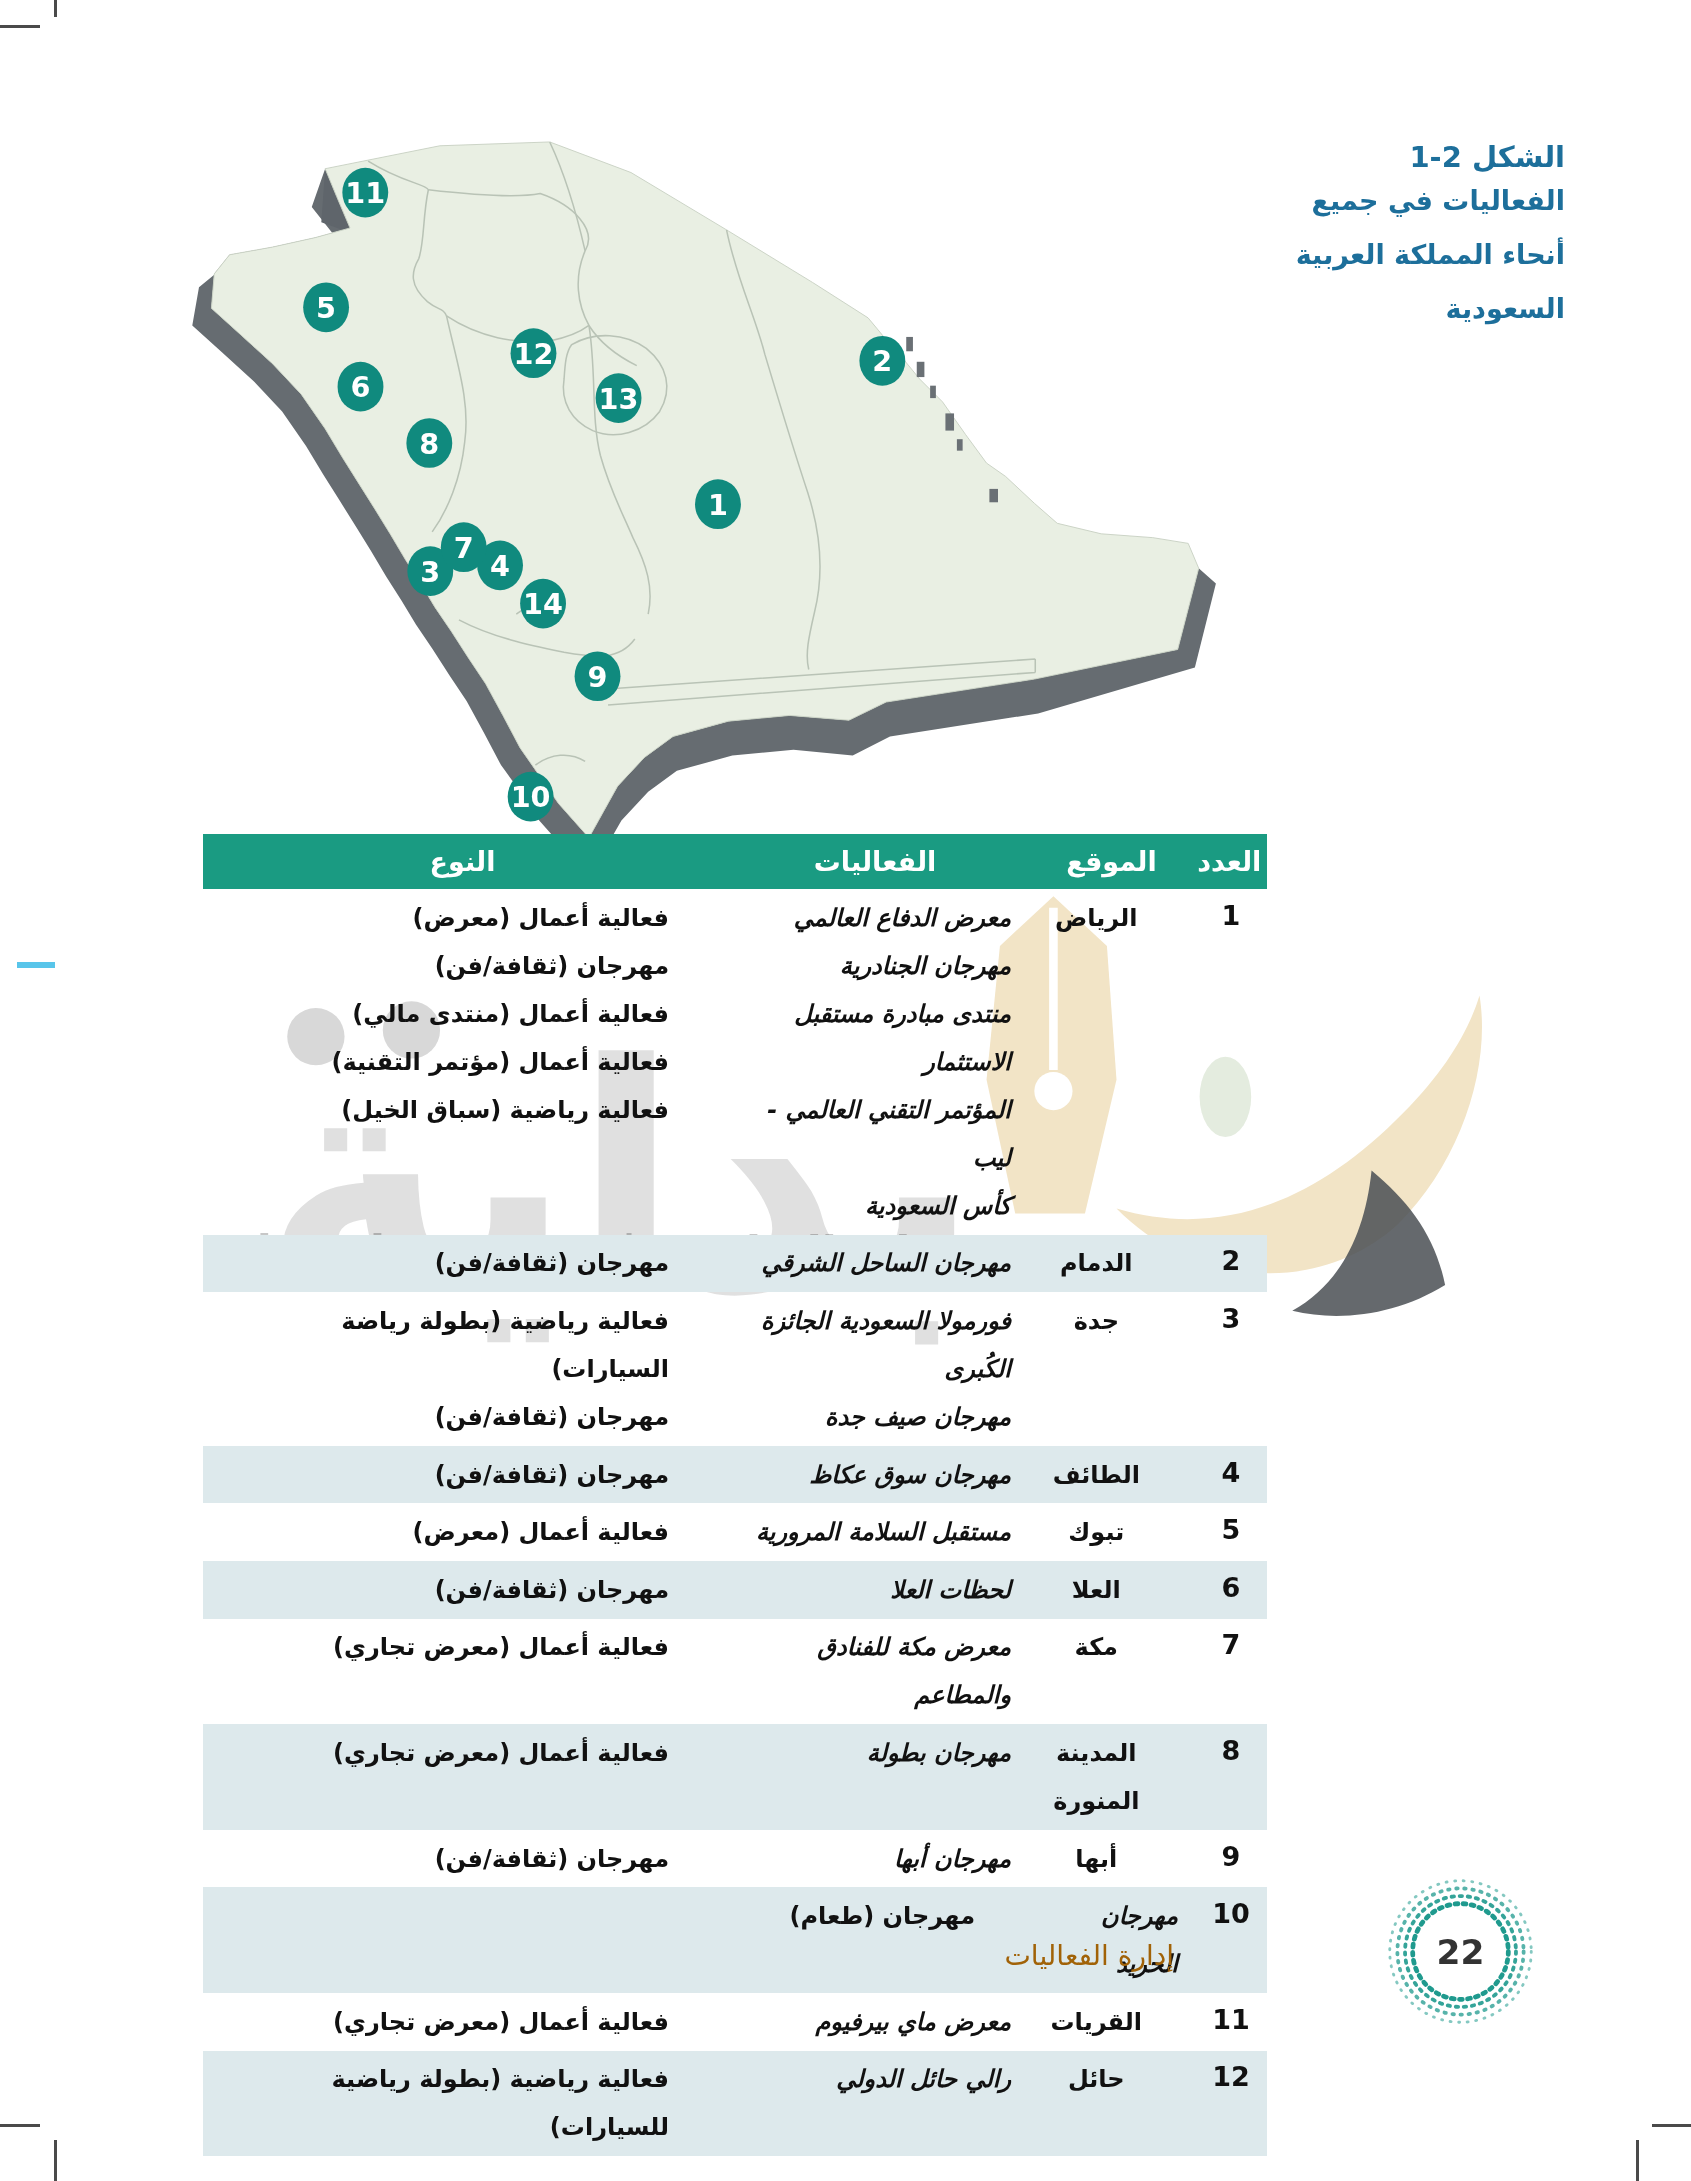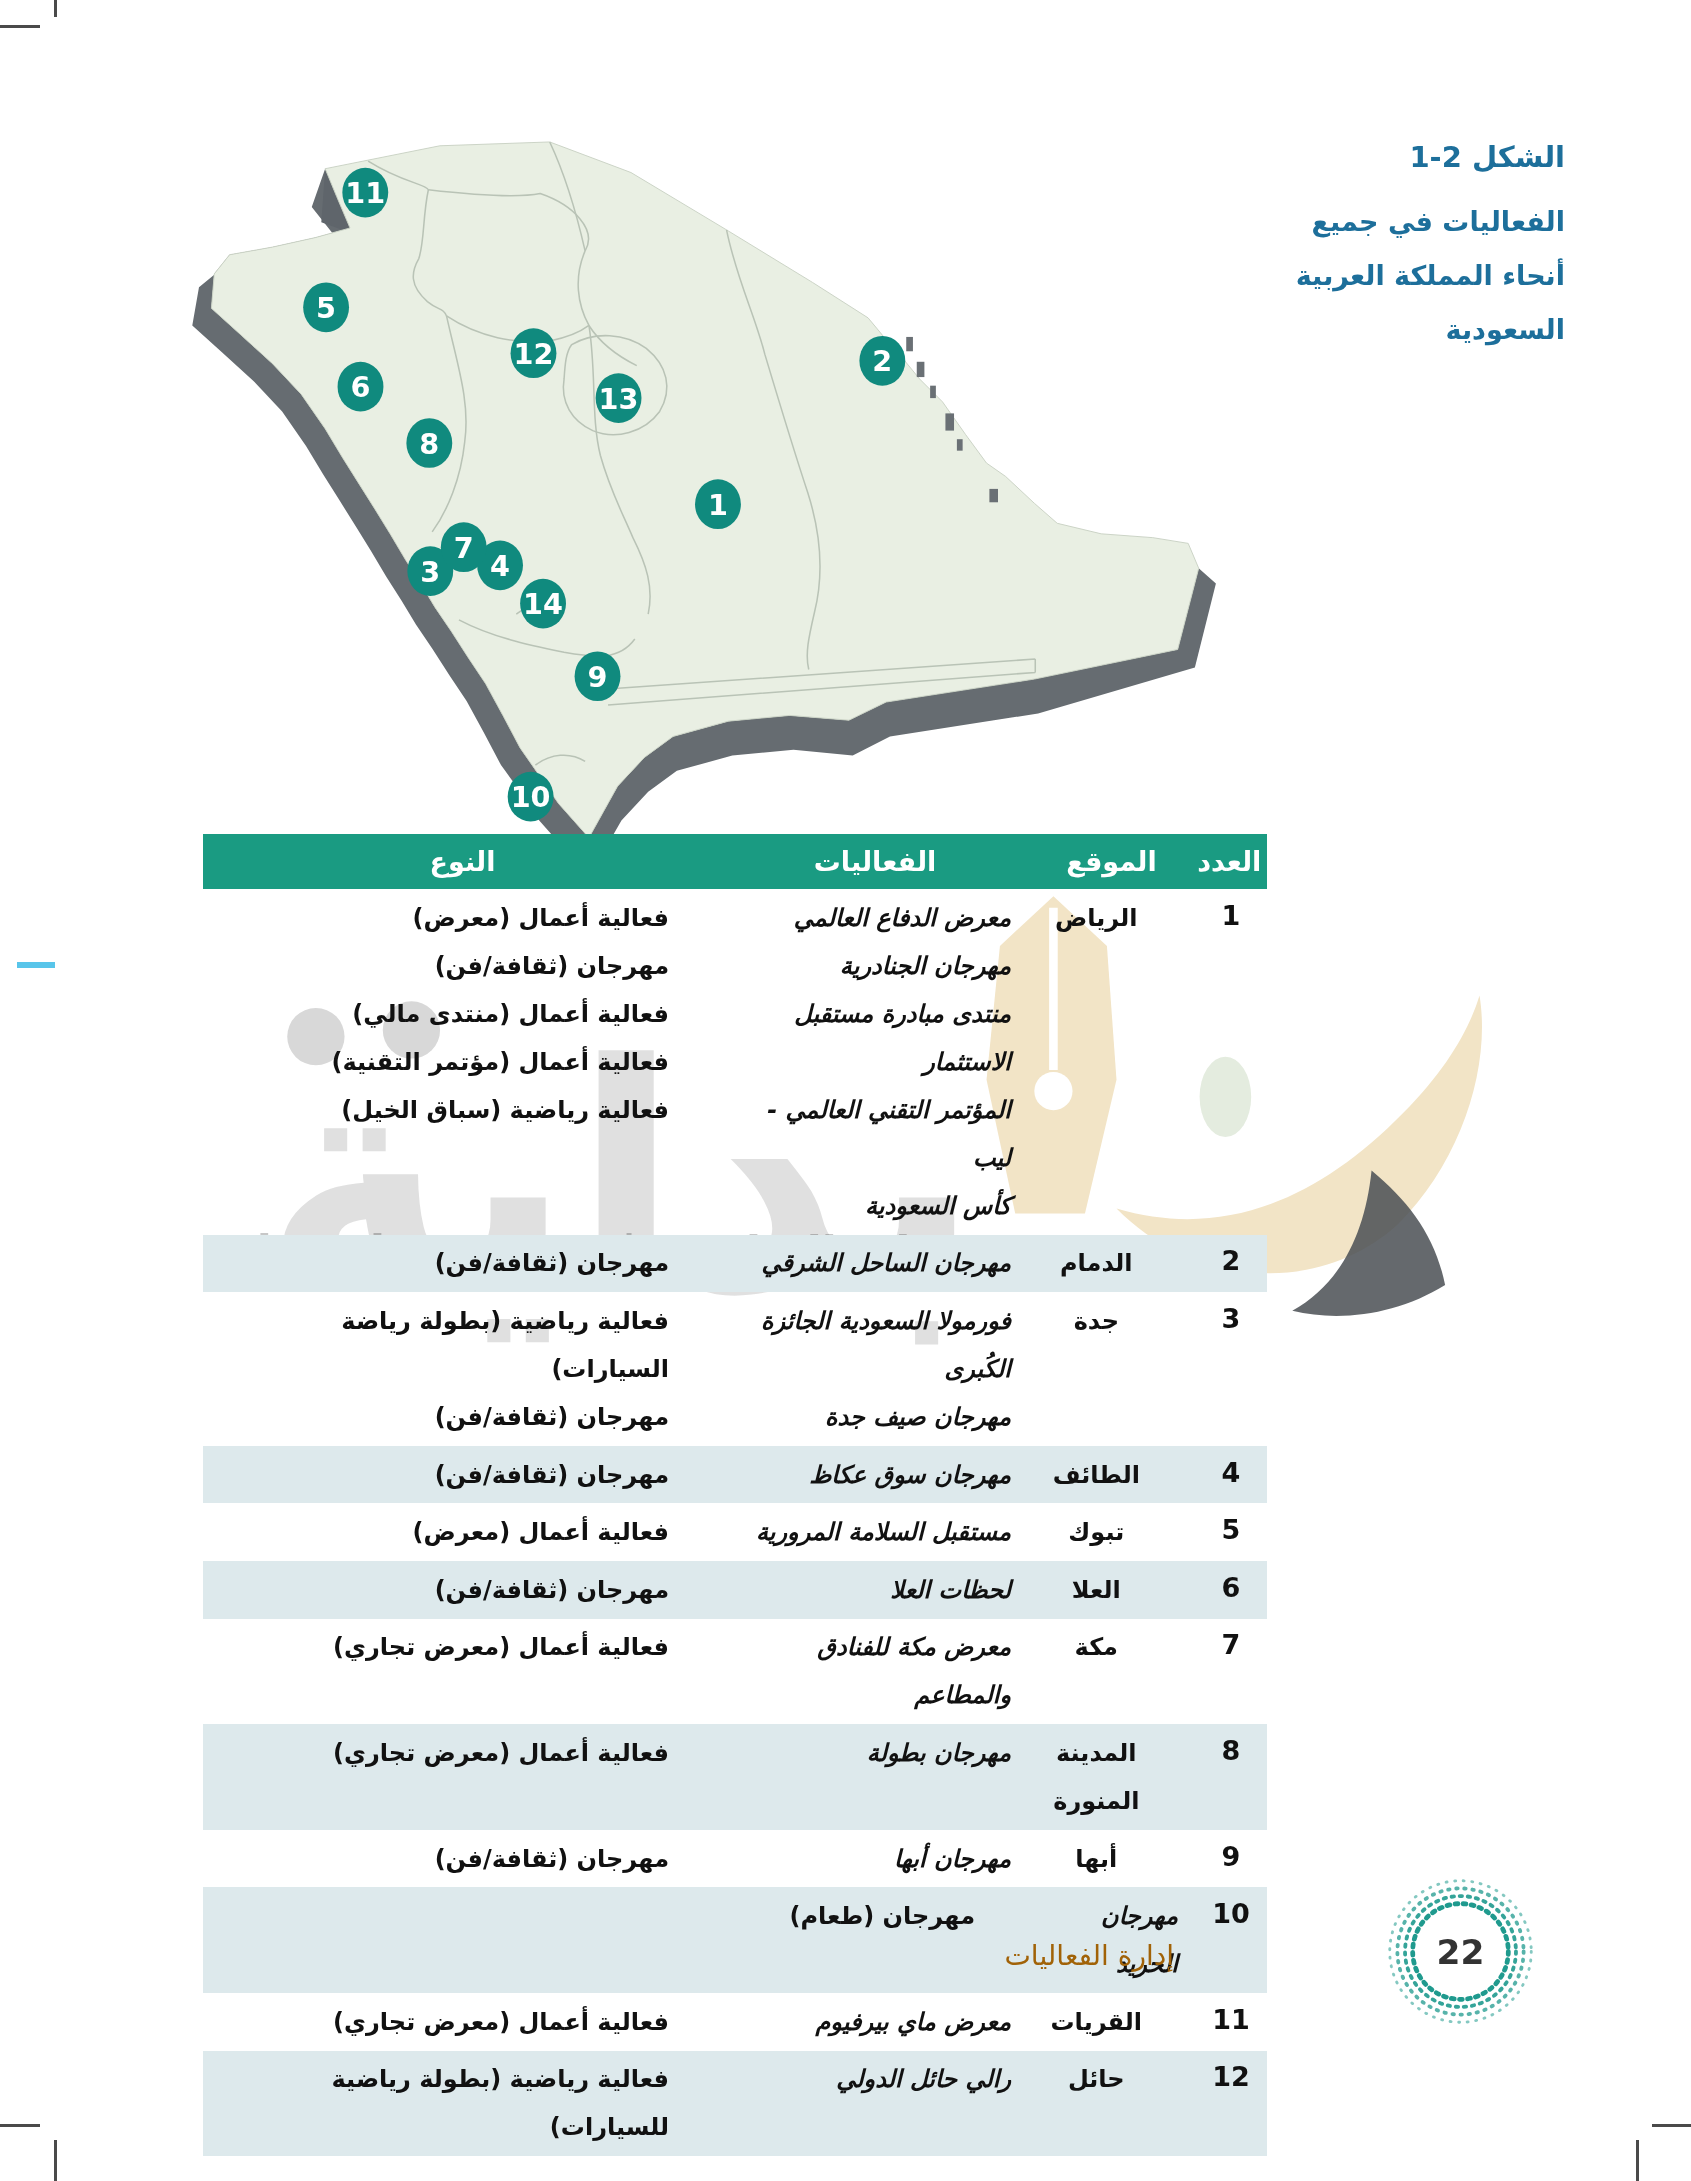--- a/index.html
+++ b/index.html
@@ -5,21 +5,21 @@
   html,body{margin:0;padding:0;background:#ffffff;}
   body{font-family:"DejaVu Sans",sans-serif;}
   #page{position:relative;width:1692px;height:2181px;background:#ffffff;overflow:hidden;}
 
   
   .mark{position:absolute;background:#4a4a4a;}
   .cyan-dash{position:absolute;background:#58c5ea;}
 
   
   #caption{position:absolute;left:1219px;top:140px;width:346px;text-align:right;direction:rtl;color:#1d6f9b;}
-  #caption .cap-title{font-size:29px;font-weight:bold;margin-bottom:21px;}
+  #caption .cap-title{font-size:29px;font-weight:bold;}
   #caption .cap-line{font-size:27px;font-weight:bold;line-height:54px;}
 
   
   #map-wrap{position:absolute;left:177px;top:115px;width:1080px;height:765px;}
   #map-svg{width:100%;height:100%;}
   .marker-label{fill:#ffffff;font-size:30px;font-weight:bold;text-anchor:middle;font-family:"DejaVu Sans",sans-serif;}
 
   
   #events-table{position:absolute;left:203px;top:834px;width:1064px;direction:rtl;font-weight:bold;}
   .thead{display:grid;grid-template-columns:72px 167px 306px 519px;background:#1a9b82;color:#ffffff;

